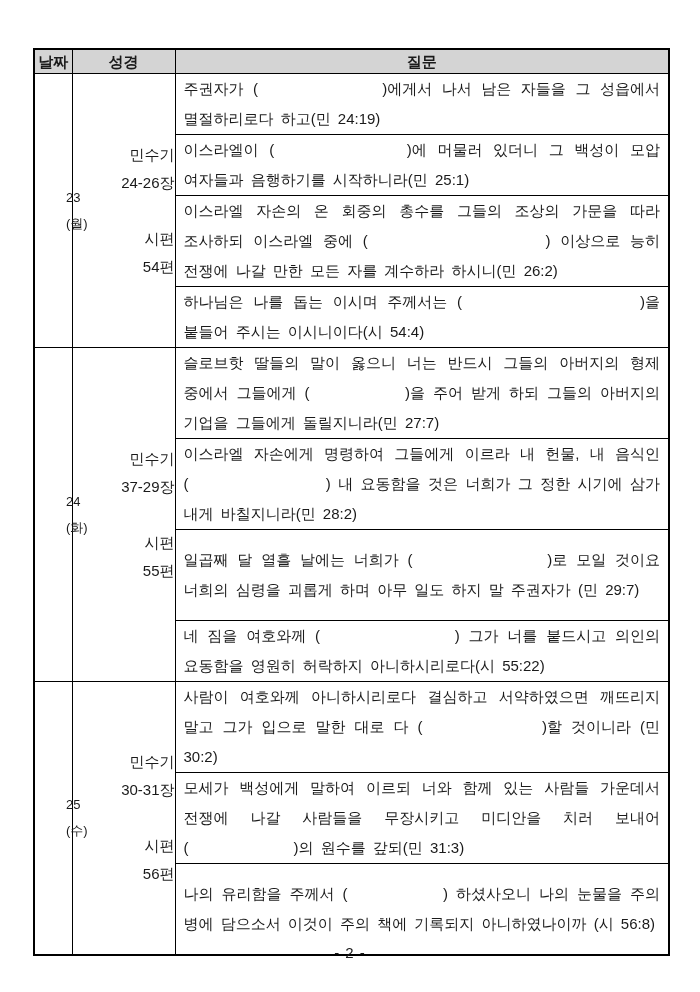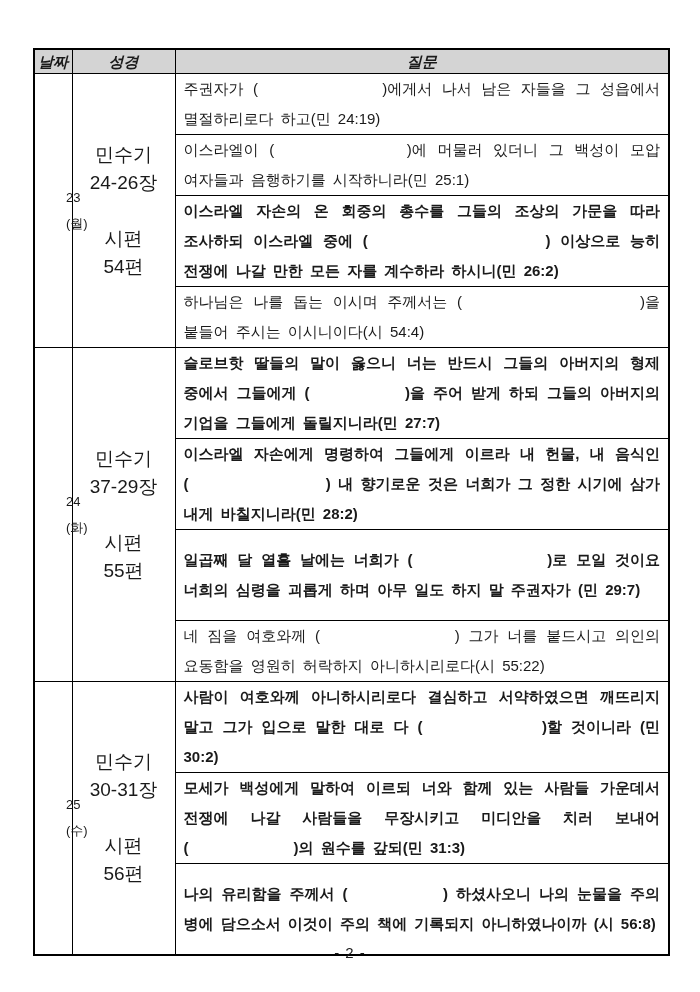--- a/index.html
+++ b/index.html
@@ -32,44 +32,43 @@
     border:1px solid var(--border-color);
     vertical-align:middle;
   }
   .header-row th{
     background:var(--header-bg);
     font-weight:bold;
     font-size:15px;
     height:23px;
     text-align:center;
     line-height:23px;
-    font-style:italic;
   }
   .date-cell{
     font-size:13px;
     line-height:26px;
     padding-left:31px;
   }
   .bible-cell{
-    text-align:center;
-    font-size:19px;
+    text-align:right;
+    font-size:15px;
     line-height:28px;
   }
   .bible-cell .gap{height:28px;}
   .q-cell{
     font-size:15px;
     line-height:30px;
     padding:0 8px;
     text-align:justify;
     text-justify:inter-word;
     word-break:keep-all;
     word-spacing:3px;
   }
   .q-cell.h2{height:60px;}
-  .q-cell.h3{height:91px;font-weight:bold;}
+  .q-cell.h3{height:91px;}
   .footer{
     position:absolute;
     left:0;top:944px;width:700px;
     text-align:center;
     font-size:15px;
     letter-spacing:1px;
   }
 </style>
 </head>
 <body>
@@ -123,21 +122,21 @@
         <td class="bible-cell" rowspan="4">
           <div>민수기</div>
           <div>37-29장</div>
           <div class="gap"></div>
           <div>시편</div>
           <div>55편</div>
         </td>
         <td class="q-cell h3">슬로브핫 딸들의 말이 옳으니 너는 반드시 그들의 아버지의 형제 중에서 그들에게 (　　　　　　)을 주어 받게 하되 그들의 아버지의 기업을 그들에게 돌릴지니라(민 27:7)</td>
       </tr>
       <tr>
-        <td class="q-cell h3">이스라엘 자손에게 명령하여 그들에게 이르라 내 헌물, 내 음식인 (　　　　　　　　　) 내 향기로운 것은 너희가 그 정한 시기에 삼가 내게 바칠지니라(민 28:2)</td>
+        <td class="q-cell h3">이스라엘 자손에게 명령하여 그들에게 이르라 내 헌물, 내 음식인 (　　　　　　　　　) 내 요동함을 것은 너희가 그 정한 시기에 삼가 내게 바칠지니라(민 28:2)</td>
       </tr>
       <tr>
         <td class="q-cell h3">일곱째 달 열흘 날에는 너희가 (　　　　　　　　)로 모일 것이요 너희의 심령을 괴롭게 하며 아무 일도 하지 말 주권자가 (민 29:7)</td>
       </tr>
       <tr>
         <td class="q-cell h2">네 짐을 여호와께 (　　　　　　　　) 그가 너를 붙드시고 의인의 요동함을 영원히 허락하지 아니하시리로다(시 55:22)</td>
       </tr>
 
       <tr>
         <td class="date-cell" rowspan="3">

